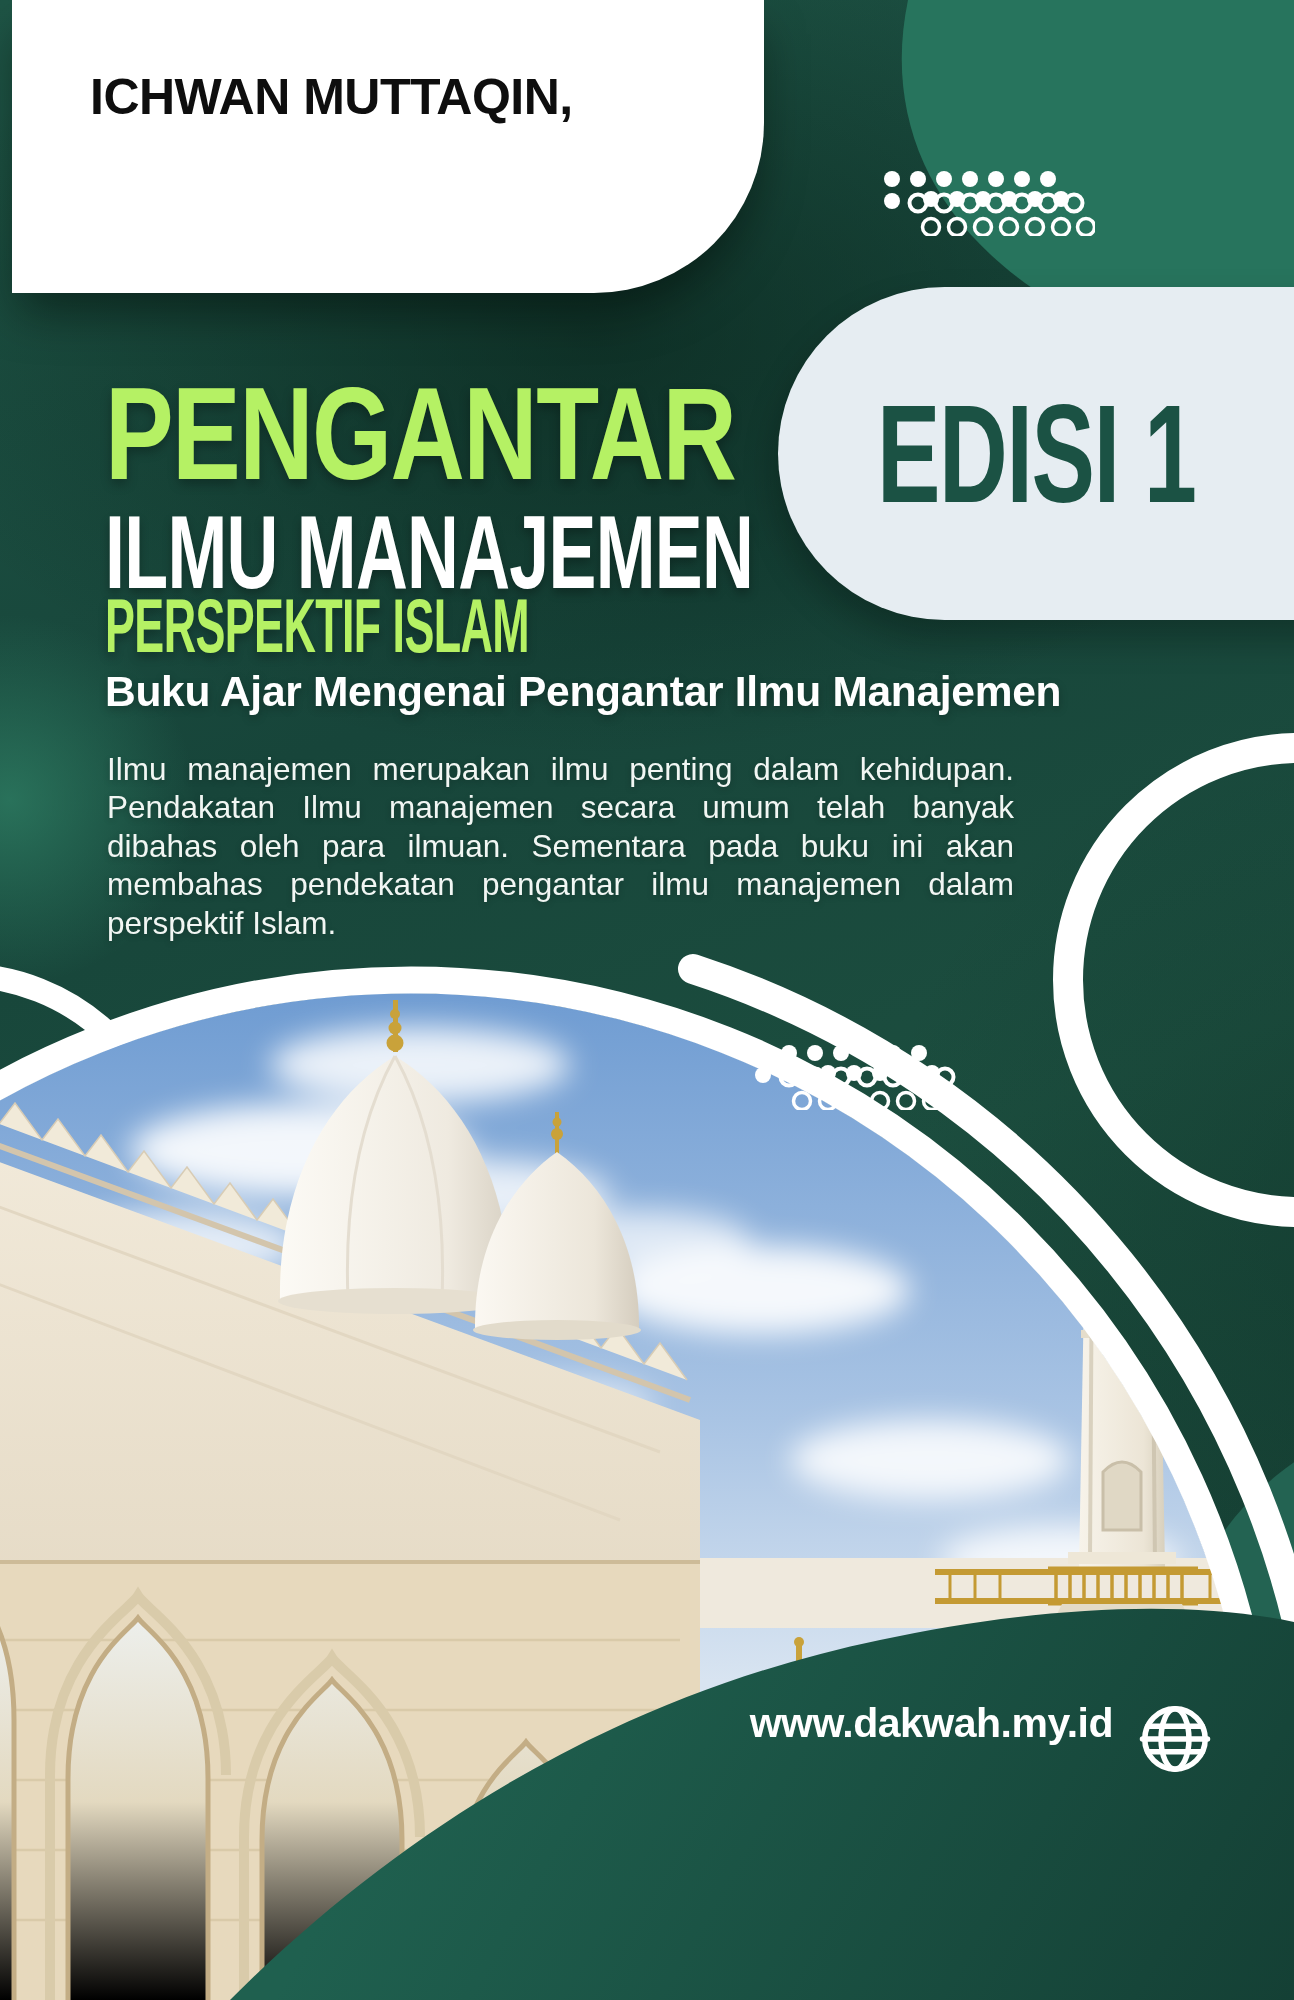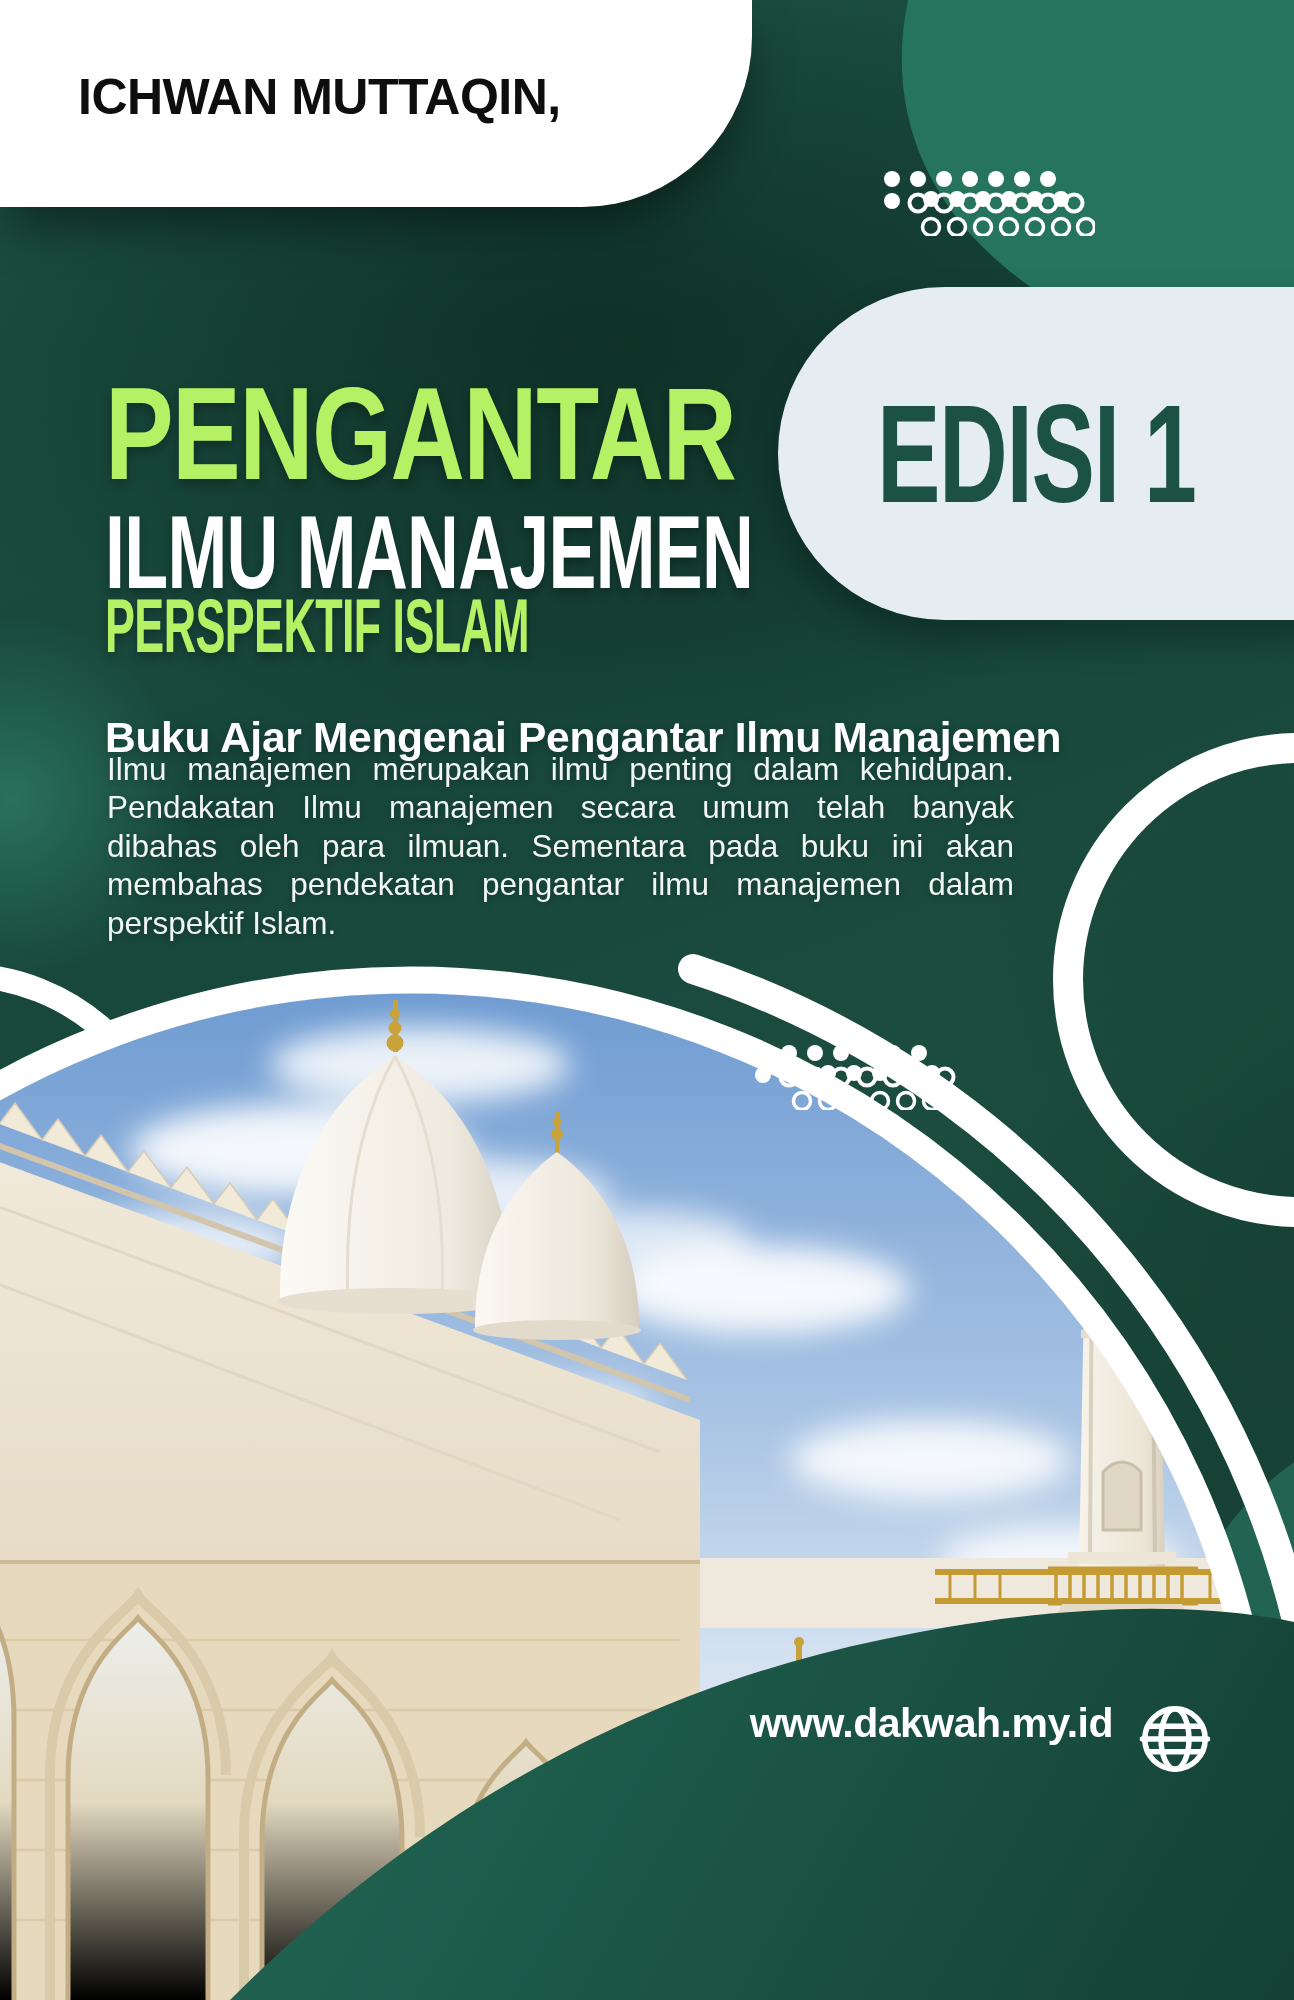--- a/index.html
+++ b/index.html
@@ -8,21 +8,21 @@
     background:
       radial-gradient(1100px 640px at 46% 17%, rgba(6,28,20,.55), rgba(6,28,20,0) 65%),
       radial-gradient(900px 900px at 108% 62%, rgba(10,40,30,.30), rgba(10,40,30,0) 60%),
       linear-gradient(160deg, var(--background-green) 0%, #17453a 35%, #1c4e3f 60%, var(--deep-green) 100%);
   }
   .deco{position:absolute;left:0;top:0;width:1294px;height:2000px;z-index:1;}
   .dots{position:absolute;z-index:3;}
   .dots-top{left:883px;top:170px;}
   .dots-mid{left:754px;top:1044px;}
 
-  .header-card{position:absolute;left:0;top:0;width:752px;height:207px;background:#ffffff;
+  .header-card{position:absolute;left:12px;top:0;width:752px;height:293px;background:#ffffff;
     border-radius:0 0 170px 0;z-index:4;box-shadow:0 26px 46px -8px rgba(0,10,6,.5);}
   .author-line{position:absolute;left:78px;color:var(--ink);font-weight:700;font-size:50px;line-height:1;
     letter-spacing:-.5px;white-space:nowrap;}
   .author-line.l1{top:72px;}
   .author-line.l2{top:152px;}
 
   .pill{position:absolute;left:778px;top:287px;width:560px;height:333px;background:var(--pill-bg);
     border-radius:167px 0 0 167px;z-index:2;box-shadow:0 18px 34px rgba(0,10,6,.30);}
   .pill-text{position:absolute;left:0;top:0;width:516px;height:245px;line-height:333px;text-align:center;
     color:var(--pill-text);font-weight:700;font-size:140px;white-space:nowrap;}
@@ -31,21 +31,21 @@
   .title{position:absolute;left:105px;z-index:4;line-height:1;font-weight:700;white-space:nowrap;
     text-shadow:0 5px 12px rgba(0,0,0,.28);}
   .t1{top:368px;font-size:132px;color:var(--lime-accent);}
   .t2{top:500px;font-size:104px;color:#ffffff;}
   .t3{top:588px;font-size:76px;color:var(--lime-accent);}
   .cx{display:inline-block;transform-origin:0 50%;}
   .t1 .cx{transform:scaleX(.78);letter-spacing:-2px;}
   .t2 .cx{transform:scaleX(.69);letter-spacing:-1px;}
   .t3 .cx{transform:scaleX(.59);letter-spacing:-1px;}
 
-  .subtitle{position:absolute;left:105px;top:714px;z-index:4;color:#ffffff;font-weight:700;font-size:42.5px;
+  .subtitle{position:absolute;left:105px;top:668px;z-index:4;color:#ffffff;font-weight:700;font-size:42.5px;
     letter-spacing:-.3px;white-space:nowrap;text-shadow:0 3px 8px rgba(0,0,0,.25);text-align:right;}
   .description{position:absolute;left:105px;top:748px;width:907px;z-index:4;color:#f1f6f3;
     font-size:31.5px;line-height:38.4px;text-align:justify;text-shadow:0 2px 6px rgba(0,0,0,.22);margin:2px;}
 
   .footer{position:absolute;right:181px;top:1698px;z-index:5;text-align:right;color:#ffffff;}
   .info-label{font-size:33px;font-weight:400;line-height:40px;letter-spacing:.2px;}
   .website{font-size:41px;font-weight:700;line-height:50px;letter-spacing:-.5px;}
   .globe{position:absolute;left:1136px;top:1700px;width:78px;height:78px;z-index:5;}
 </style>
 </head>

